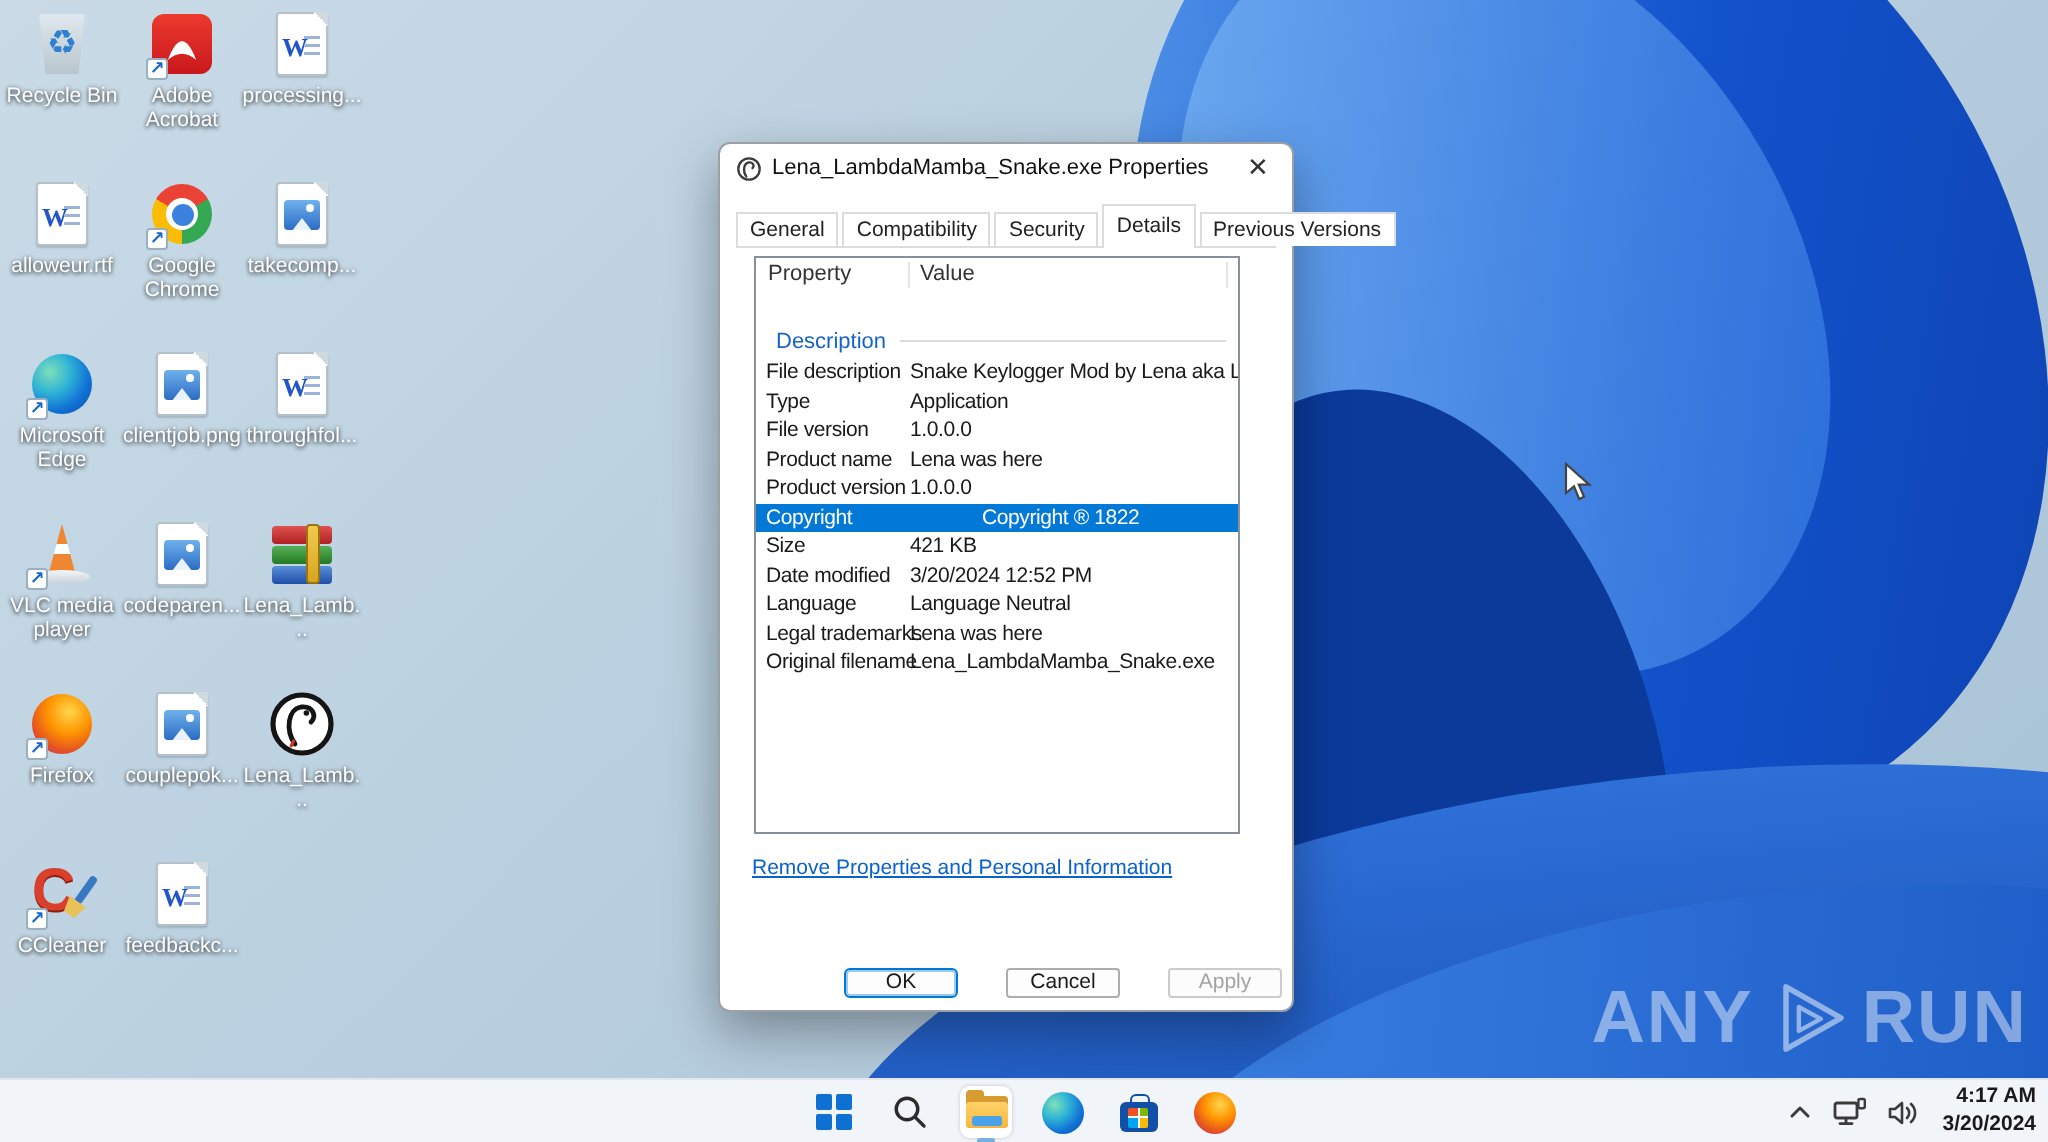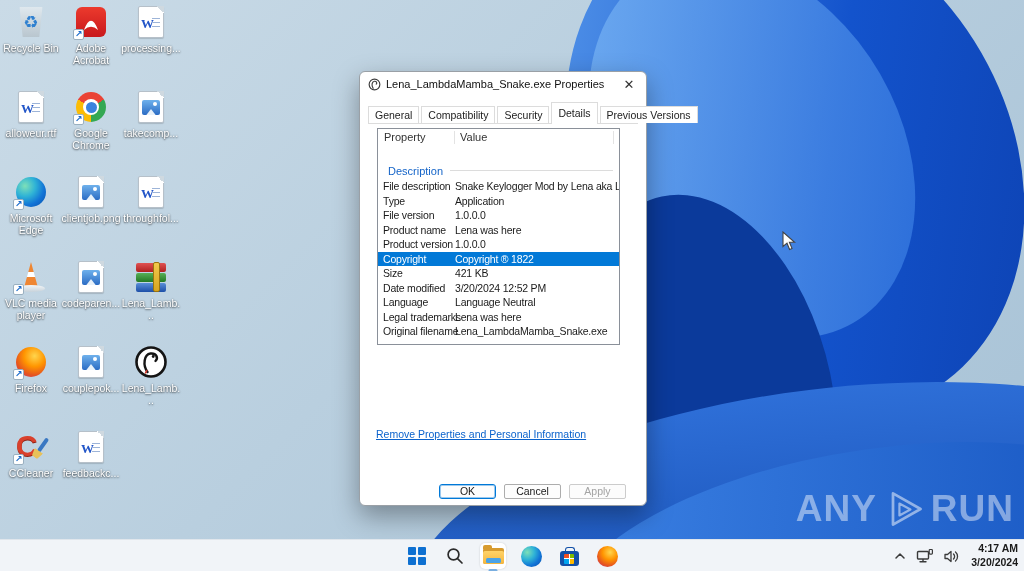--- a/index.html
+++ b/index.html
@@ -57,33 +57,33 @@
 
   
   .dialog { position:absolute; left:359px; top:71px; width:288px; height:435px; background:#fff; border:1px solid #9aa0a6; border-radius:6px; box-shadow:0 10px 26px rgba(0,0,0,.35); font-size:11px; color:#1a1a1a; }
   .dlg-titlebar { position:absolute; left:0; top:0; right:0; height:24px; display:flex; align-items:center; padding:0 8px;justify-content:space-between; }
   .dlg-title { margin-left:5px; font-size:11px; color:#111; white-space:nowrap; }
   .dlg-close { margin-left:auto; width:18px; height:18px; display:flex; align-items:center; justify-content:center; font-size:13px; color:#333; cursor:default; }
   .tabstrip { position:absolute; left:8px; right:8px; top:32px; height:20px; display:flex; align-items:flex-end; border-bottom:1px solid #dcdcdc; }
   .tab { position:relative; height:17px; padding:2px 6px 0; margin-right:2px; background:#fff; border:1px solid #dcdcdc; border-bottom:none; font-size:10.5px; white-space:nowrap; color:#222; }
   .tab.active { height:21px; padding-top:4px; z-index:2; }
   .tab.active::after { content:""; position:absolute; left:0; right:0; bottom:-1px; height:1px; background:#fff; }
-  .listview { position:absolute; left:17px; top:56px; width:243px; height:217px; background:#fff; border:1px solid #8a9099; overflow:hidden; }
+  .listview { position:absolute; left:17px; top:56px; width:243px; height:289px; background:#fff; border:1px solid #8a9099; overflow:hidden; }
   .lv-header { display:flex; height:17px; align-items:center; color:#333; position:relative; }
   .lv-header::after { content:""; position:absolute; right:5px; top:2px; bottom:2px; width:1px; background:#e3e3e3; }
   .lv-header .hc1 { width:77px; padding-left:6px; border-right:1px solid #e3e3e3; height:13px; line-height:13px; }
   .lv-header .hc2 { flex:1; padding-left:5px; height:13px; line-height:13px; }
   .lv-group { display:flex; align-items:center; height:17px; padding-left:10px; color:#1464c8;margin-top:16px; }
   .lv-group::after { content:""; flex:1; height:1px; background:#dcdcdc; margin:0 6px 0 7px; }
   .row { display:flex; height:14.5px; line-height:14.5px; font-size:10.5px; letter-spacing:-0.2px; }
   .row .p { width:77px; padding-left:5px; white-space:nowrap; overflow:visible; }
   .row .v { flex:1; padding-left:0; white-space:nowrap; overflow:hidden; }
-  .row.selected { background:#0279d7; color:#fff; }
+  .row.selected { background:#0279d7; color:#fff;gap:36px; }
   .remove-link { position:absolute; left:16px; top:356px; color:#0a62cc; text-decoration:underline; font-size:10.5px; cursor:pointer; }
-  .dlg-buttons { position:absolute; right:20px; bottom:6px; display:flex; gap:8px; }
+  .dlg-buttons { position:absolute; right:5px; bottom:6px; display:flex; gap:24px; }
   .btn { width:57px; height:15px; font-size:10.5px; line-height:13px; text-align:center; background:#fdfdfd; border:1px solid #adadad; border-radius:2px; color:#1a1a1a; cursor:default; }
   .btn.ok { border-color:#0078d7; box-shadow:inset 0 0 0 1px #9cc9ee; border-radius:3px; }
   .btn.disabled { color:#a3a3a3; border-color:#cccccc; background:#fcfcfc; }
 
   
   .taskbar { position:absolute; left:0; right:0; bottom:0; height:32px; background:#f1f4f8; border-top:1px solid #e0e6ec; }
   .task-center { position:absolute; left:50%; top:0; transform:translateX(-50%); height:32px; display:flex; align-items:center; gap:12px; }
   .tbtn { position:relative; width:26px; height:26px; border-radius:5px; display:flex; align-items:center; justify-content:center; }
   .tbtn.active { background:#fff; box-shadow:0 0 2px rgba(0,0,0,.18); }
   .tbtn.active .indicator { position:absolute; left:50%; transform:translateX(-50%); bottom:-3px; width:9px; height:3px; border-radius:2px; background:#79aee0; }

